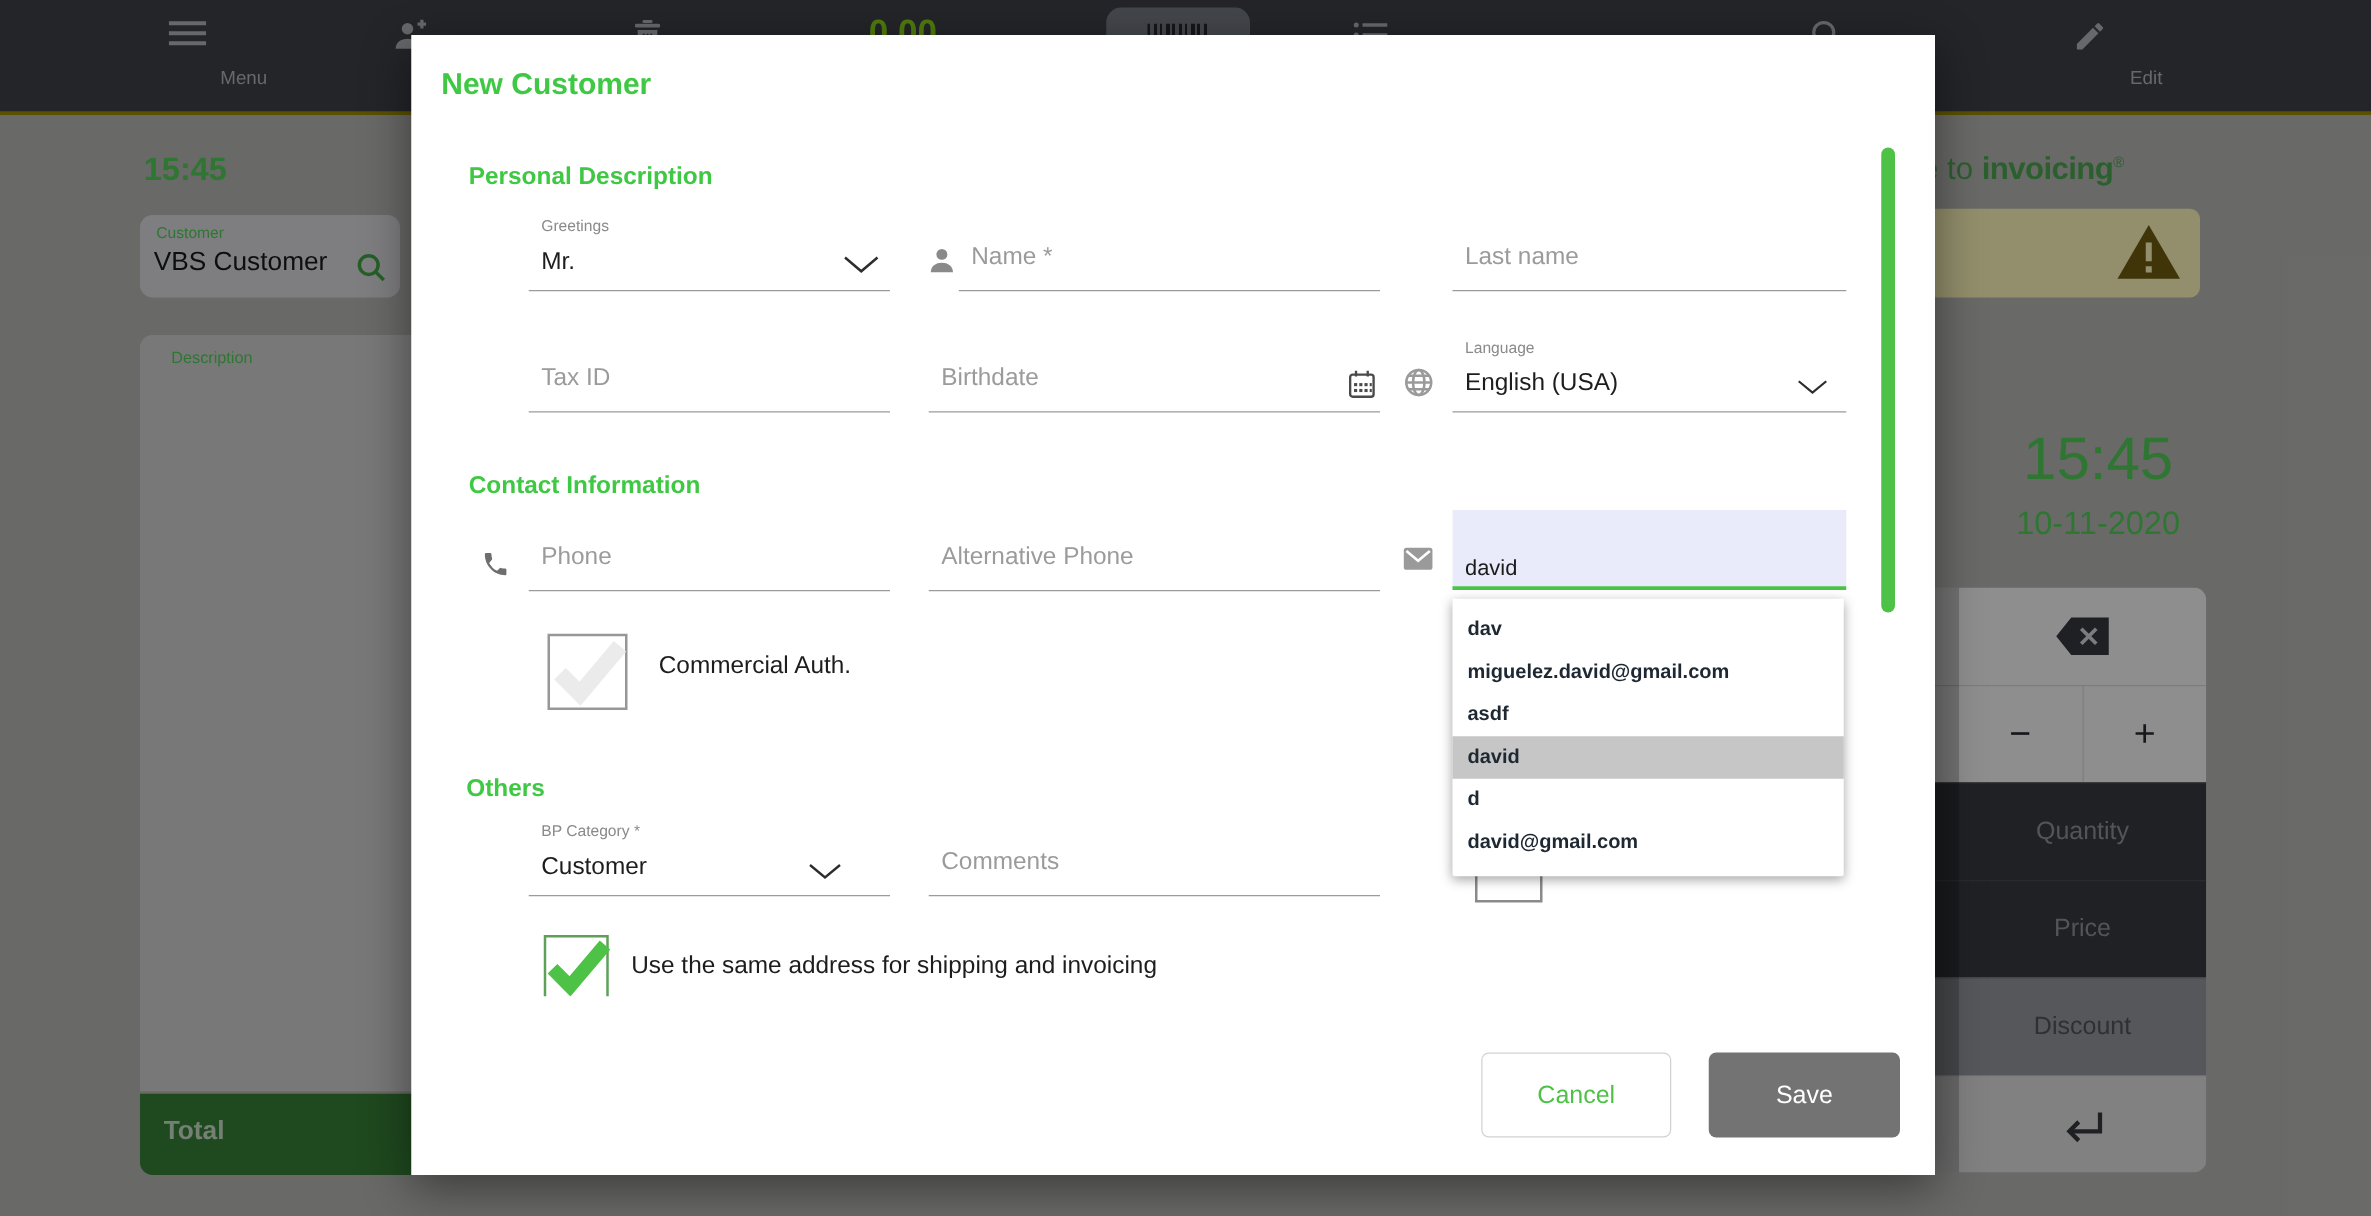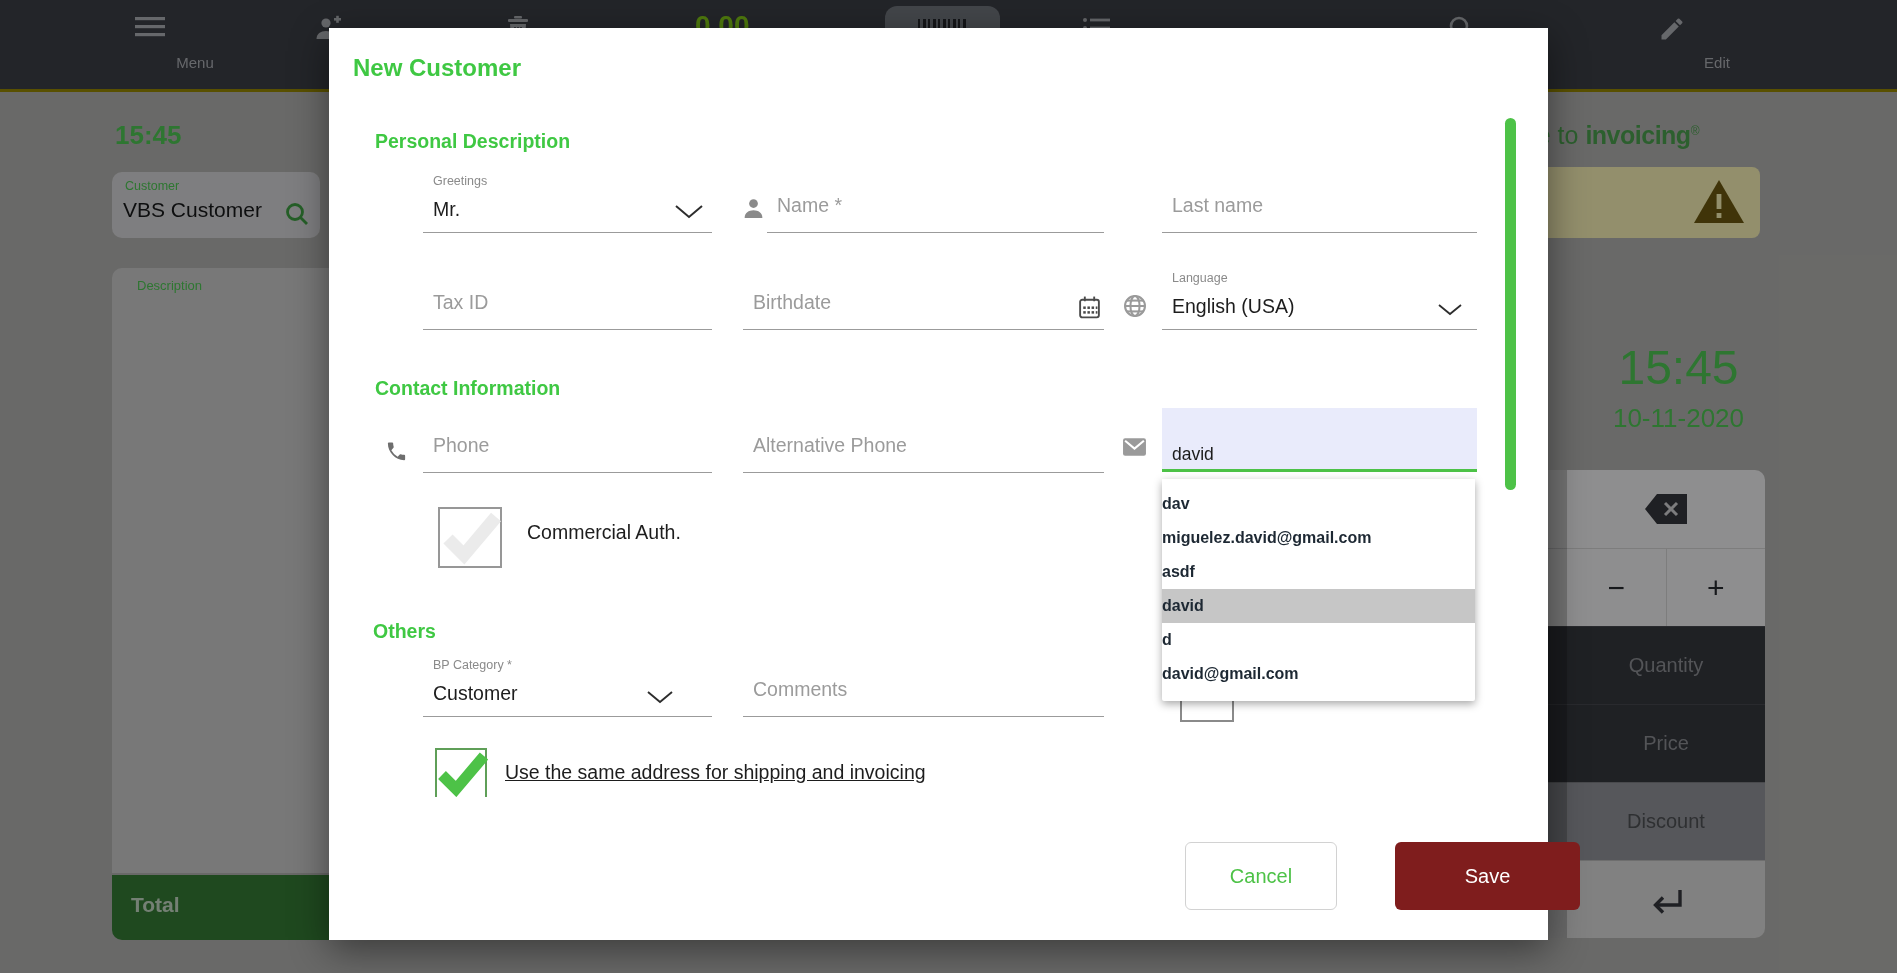--- a/index.html
+++ b/index.html
@@ -72,30 +72,30 @@
   .sel-value { position:absolute; left:10px; top:30px; font-size:19.5px; color:#1d1d1d; }
   .m-input { position:absolute; background:transparent; border:none; border-bottom:1px solid #9b9b9b;
              font-family:inherit; font-size:19.5px; color:#1d1d1d; padding:0 0 10px 10px; outline:none; }
   .m-input::placeholder { color:#9b9b9b; opacity:1; }
   .email-box { position:absolute; left:833px; top:380px; width:315px; height:64px;
                background:#e9ebfb; border-bottom:3px solid #4dc247; }
   .email-box input { width:100%; height:100%; background:transparent; border:none; outline:none;
                      font-family:inherit; font-size:17.5px; color:#1b1b1b; padding:32px 0 0 10px; }
   .dropdown { position:absolute; left:833px; top:451px; width:313px; background:#ffffff; z-index:5;
               box-shadow:0 3px 9px rgba(0,0,0,.35); padding:8px 0 10px; border-radius:0 0 2px 2px; }
-  .dd-item { height:34px; line-height:34px; padding-left:0; font-size:16px; font-weight:bold;
+  .dd-item { height:34px; line-height:34px; padding-left:12px; font-size:16px; font-weight:bold;
              color:#1d2833; cursor:pointer; white-space:nowrap; }
   .dd-item.hl { background:#c6c6c6; }
   .cb { position:absolute; background:#fff; cursor:pointer; }
   .m-scrollbar { position:absolute; left:1176px; top:90px; width:11px; height:372px;
                  background:#4dc247; border-radius:6px; cursor:pointer; }
   .btn { position:absolute; top:814px; height:68px; border-radius:6px; font-size:20px;
          display:flex; align-items:center; justify-content:center; cursor:pointer; }
   .btn-cancel { left:856px; width:152px; background:#fff; border:1px solid #d2d2d2; color:#4dc247; }
-  .btn-save { left:1038px; width:185px; background:#7f1d1d; border:none; color:#ffffff;margin-left:28px; }
+  .btn-save { left:1038px; width:153px; background:#737373; border:none; color:#ffffff; }
   .chk-label { position:absolute; font-size:19.5px; color:#1d1d1d; }
   svg { display:block; }
 </style>
 </head>
 <body>
 
 <header class="topbar">
   <div class="tb-item" style="left:105px;">
     <span class="ic">
       <svg width="30" height="24" viewBox="0 0 30 24">
@@ -343,21 +343,21 @@
       </span>
     </div>
     <input class="m-input" style="left: 414px; top: 644px; width: 361px; height: 45px;" placeholder="Comments">
     <div class="cb" style="left:851px; top:640px; width:54px; height:54px; border:2px solid #8a8a8a; z-index:1;"></div>
 
     <div class="cb" style="left:106px; top:720px; width:52px; height:52px; border:2px solid #5f9f58;">
       <svg width="50" height="48" viewBox="0 0 50 48" style="overflow:visible;">
           <path d="M5 25 L19 39 L47 6" fill="none" stroke="#4dc247" stroke-width="11"></path>
         </svg>
     </div>
-    <span class="chk-label" style="left:176px; top:733px;text-decoration:underline;">Use the same address for shipping and invoicing</span>
+    <span class="chk-label" style="left:176px; top:733px;">Use the same address for shipping and invoicing</span>
 
     <div class="dropdown">
       <div class="dd-item">dav</div>
       <div class="dd-item">miguelez.david@gmail.com</div>
       <div class="dd-item">asdf</div>
       <div class="dd-item hl">david</div>
       <div class="dd-item">d</div>
       <div class="dd-item">david@gmail.com</div>
     </div>
   </div>

